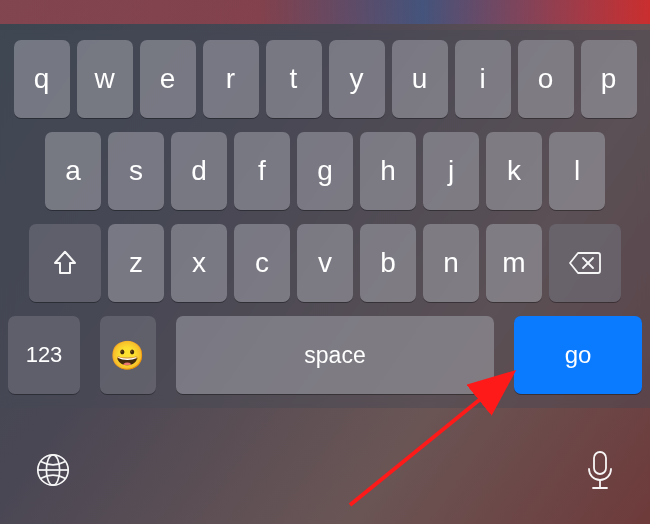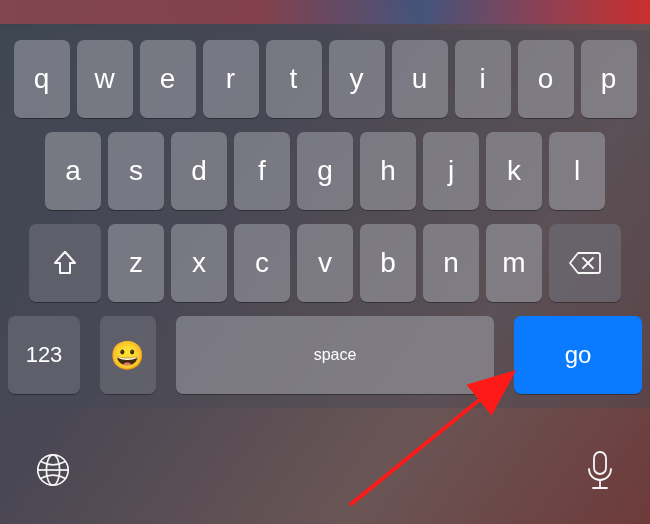--- a/index.html
+++ b/index.html
@@ -35,21 +35,21 @@
     user-select: none;
     box-shadow: 0 1px 0 rgba(0,0,0,0.35);
   }
   .letter { width: 56px; background: rgba(160,160,170,0.55); font-weight: 400; }
   .fn { background: rgba(115,115,125,0.55); }
   .shift, .bksp { width: 72px; }
   .row3 { gap: 7px; }
   .row4 { margin-top: 4px; }
   .num123 { width: 72px; font-size: 22px; background: rgba(115,115,125,0.55); }
   .emoji { width: 56px; font-size: 28px; background: rgba(115,115,125,0.55); }
-  .space { flex: 1; background: rgba(160,160,170,0.55); font-size: 16px; }
+  .space { flex: 1; background: rgba(160,160,170,0.55); font-size: 23px; }
   .go { width: 128px; background: #0a7aff; font-size: 24px; }
   .bottombar {
     position: absolute;
     left: 0; right: 0;
     top: 430px;
     height: 80px;
     display: flex;
     align-items: center;
     justify-content: space-between;
     padding: 0 34px;

